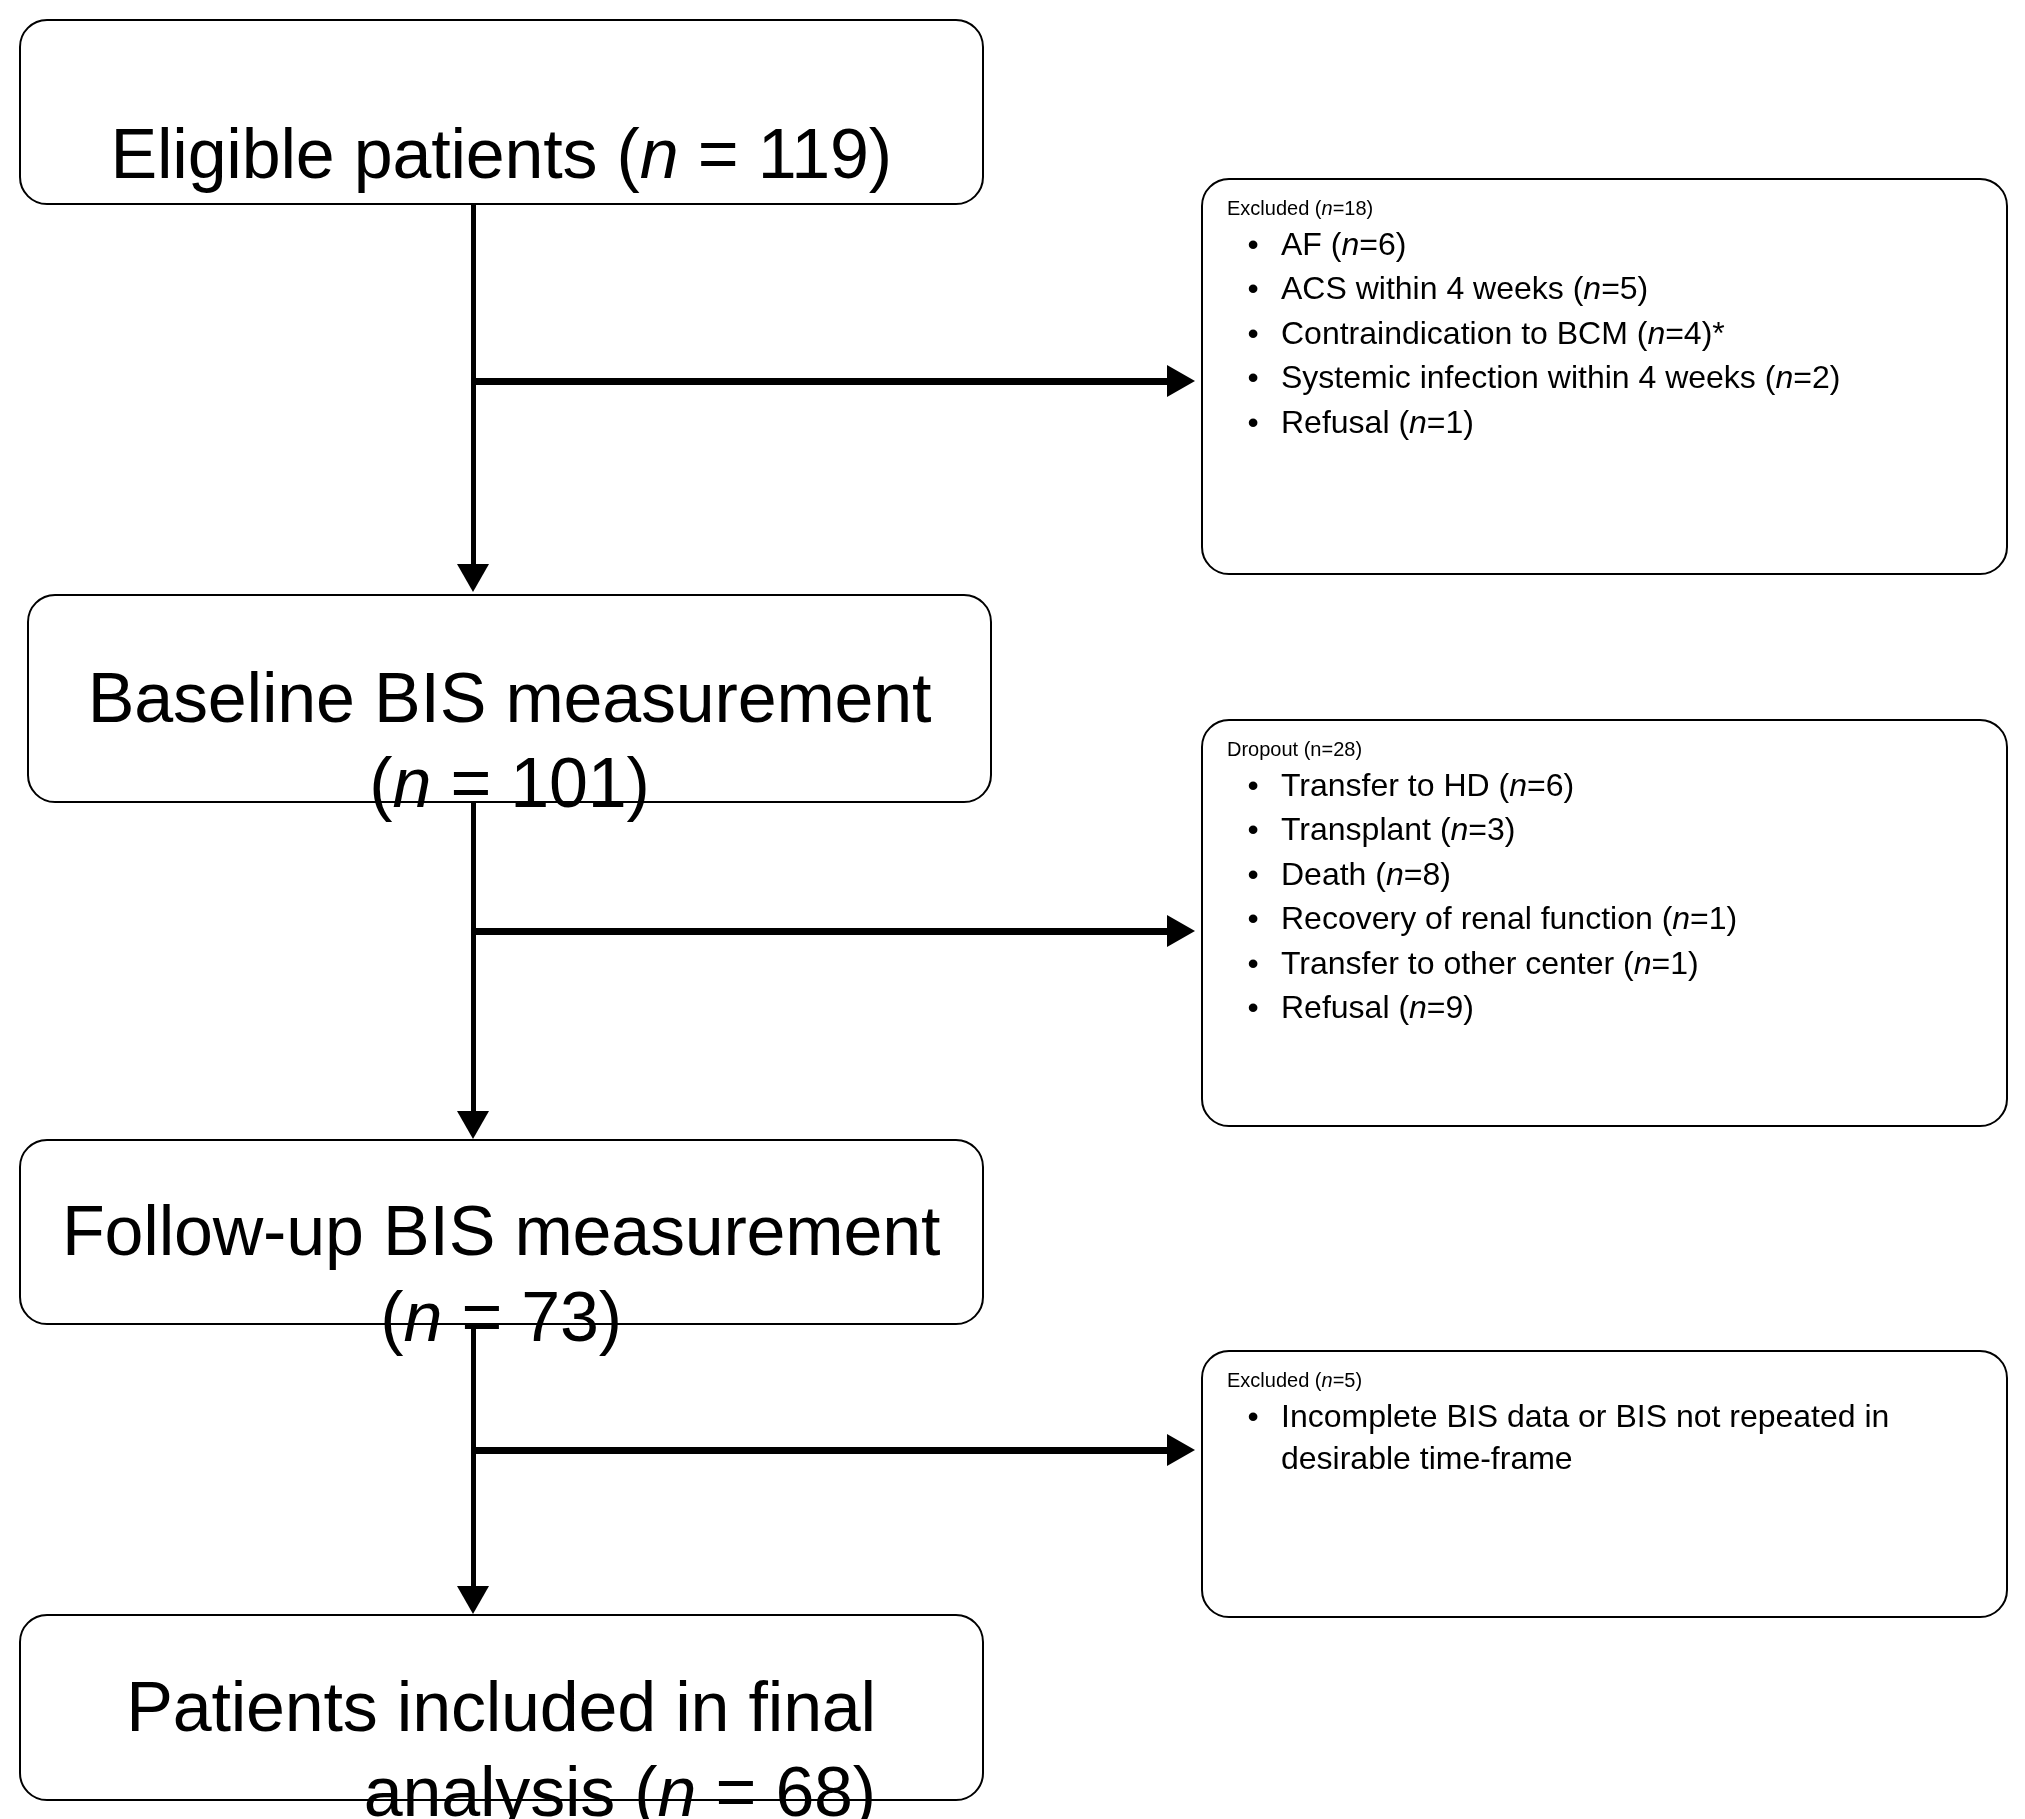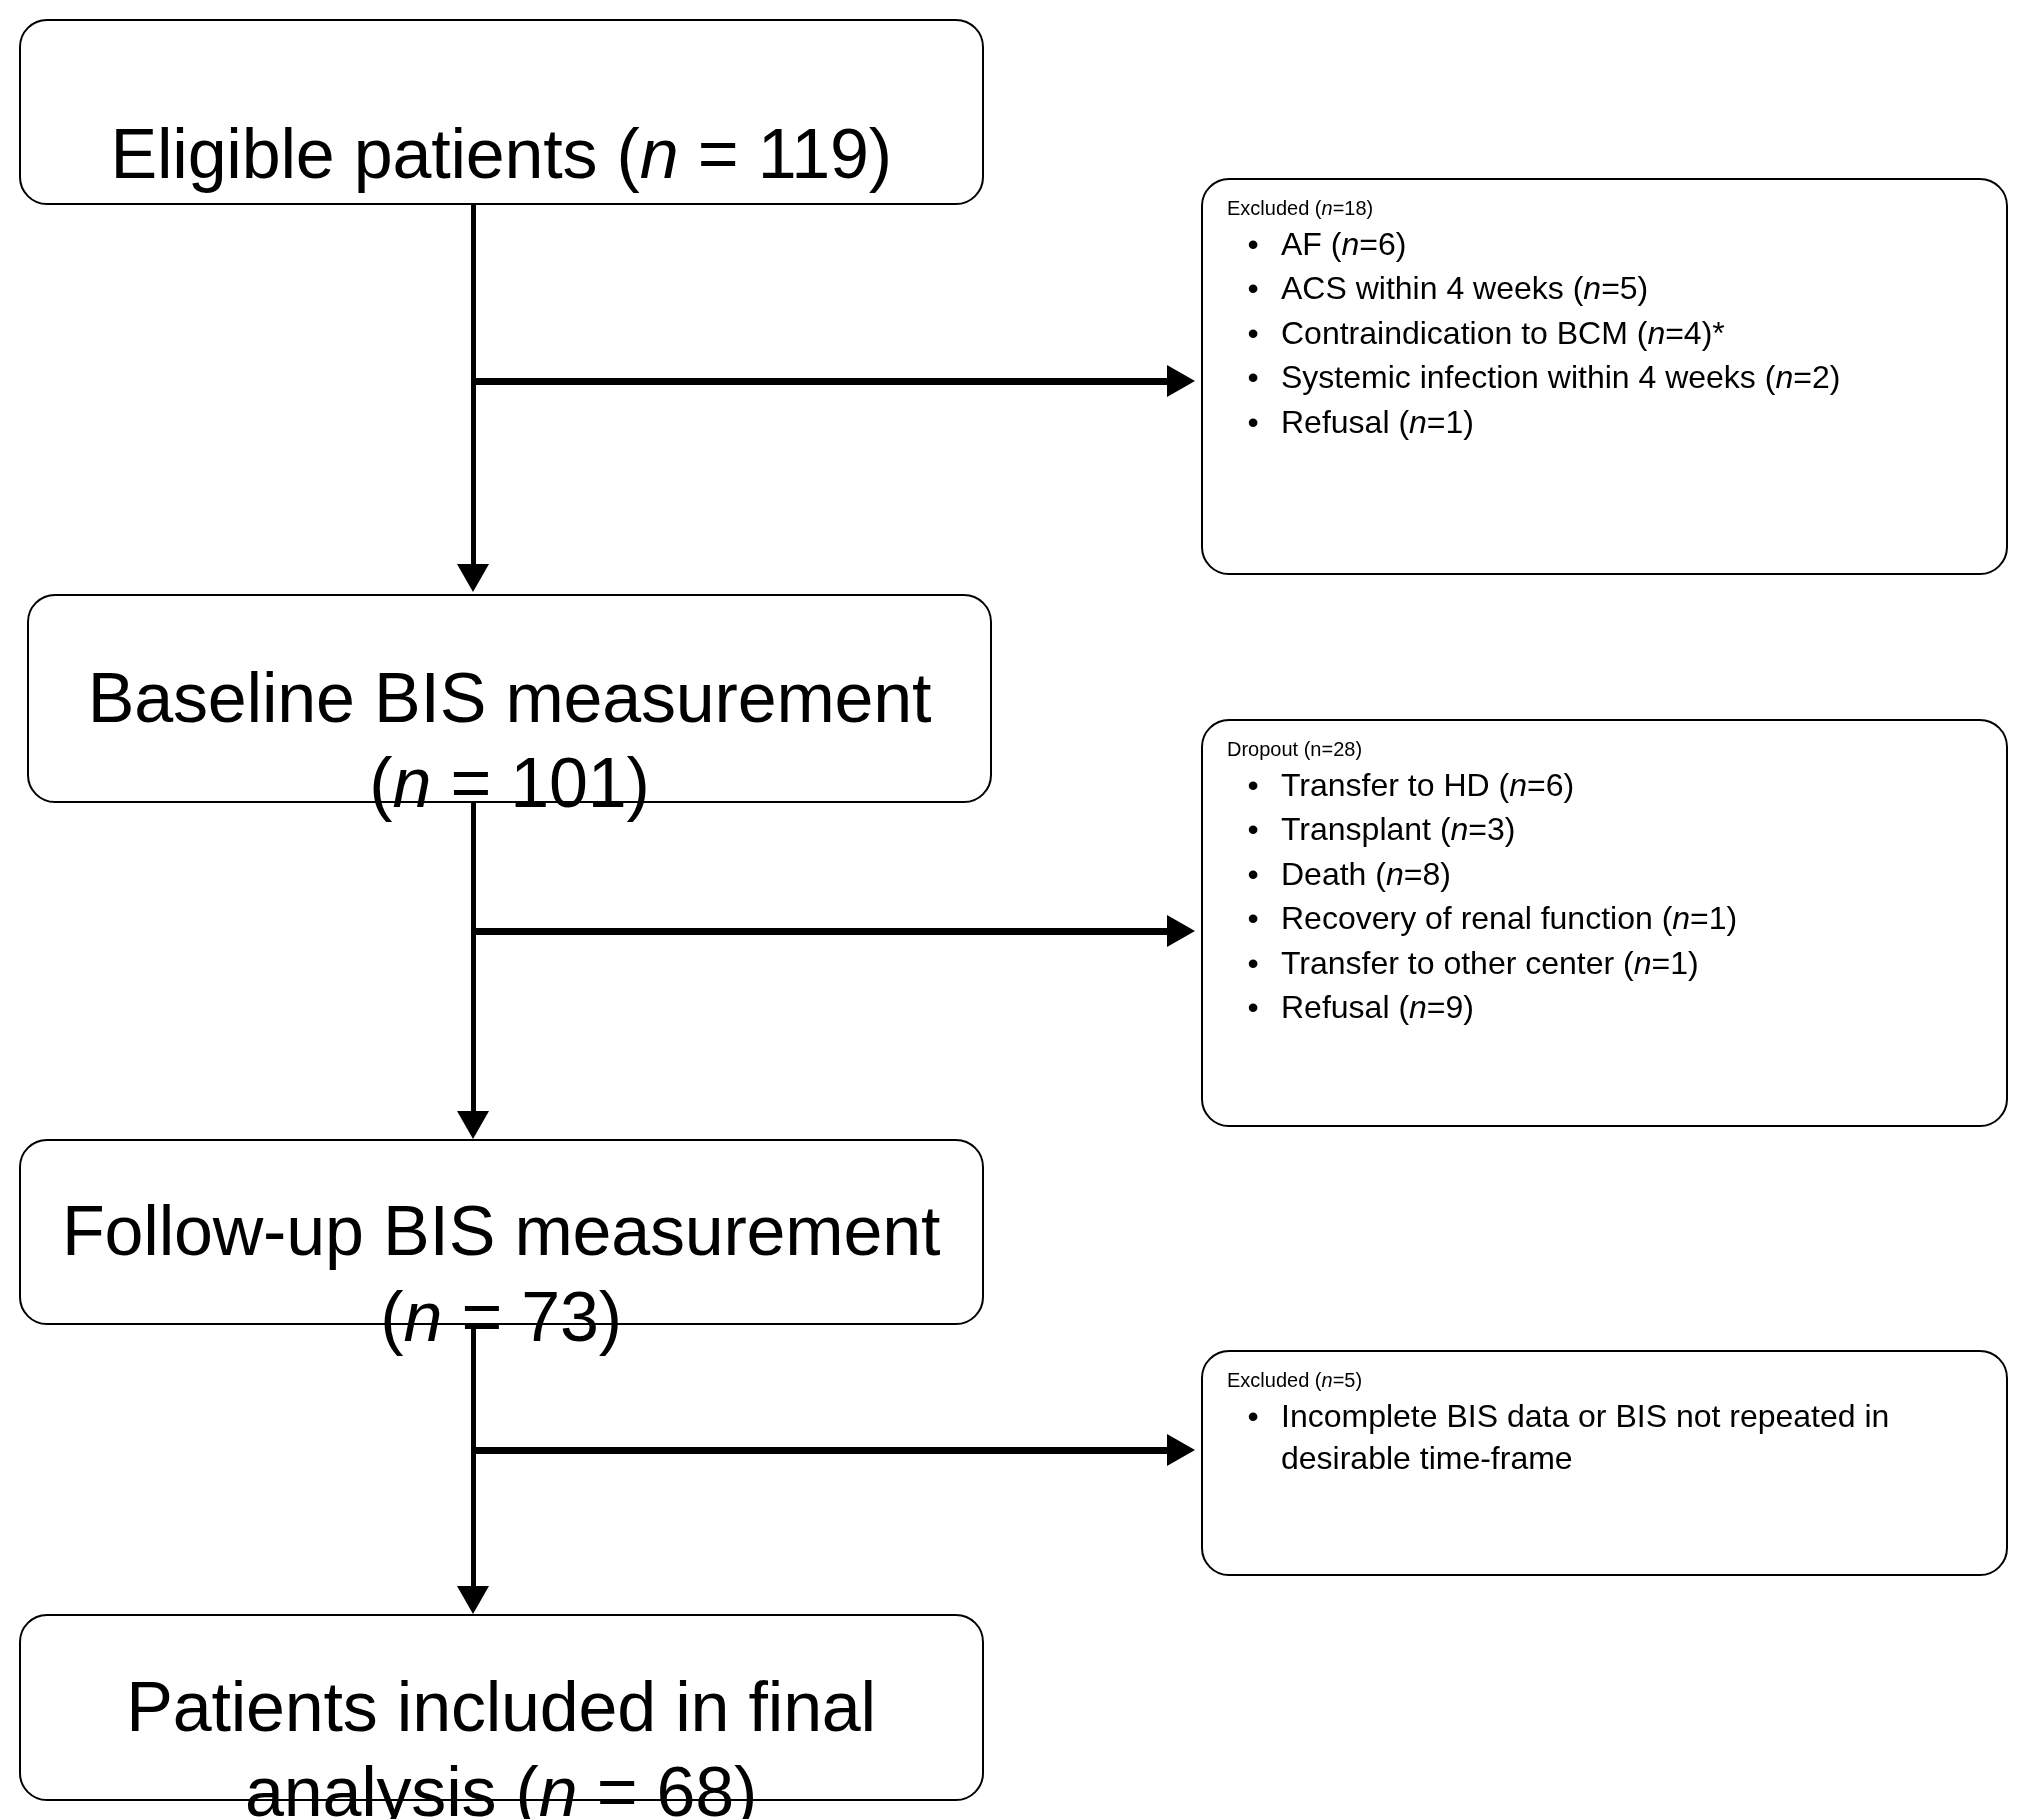--- a/index.html
+++ b/index.html
@@ -131,21 +131,21 @@
       <span>Baseline BIS measurement</span><br>(<span class="ital">n</span><span> = 101)</span>
     </div>
   </div>
 
   <div class="node main-node" style="left:18.6px; top:1139px; width:965px; height:186px;">
     <div class="label">
       <span>Follow-up BIS measurement</span><br>(<span class="ital">n</span><span> = 73)</span>
     </div>
   </div>
 
-  <div class="node main-node" style="left:18.6px; top:1614px; width:965px; height:187px;">
+  <div class="node main-node" style="left:18.6px; top:1614px; width:965px; height:187px;text-align:right;">
     <div class="label">
       <span>Patients included in final</span><br><span>analysis (</span><span class="ital">n</span><span> = 68)</span>
     </div>
   </div>
 
   <div class="node side-node" style="left:1201px; top:178px; width:807px; height:397px;">
     <div class="heading">
       <span>Excluded (</span><span class="ital">n</span><span>=18)</span>
     </div>
     <ul>
@@ -164,21 +164,21 @@
     <ul>
       <li><span class="bullet">•</span><span>Transfer to HD (</span><span class="ital">n</span><span>=6)</span></li>
       <li><span class="bullet">•</span><span>Transplant (</span><span class="ital">n</span><span>=3)</span></li>
       <li><span class="bullet">•</span><span>Death (</span><span class="ital">n</span><span>=8)</span></li>
       <li><span class="bullet">•</span><span>Recovery of renal function (</span><span class="ital">n</span><span>=1)</span></li>
       <li><span class="bullet">•</span><span>Transfer to other center (</span><span class="ital">n</span><span>=1)</span></li>
       <li><span class="bullet">•</span><span>Refusal  (</span><span class="ital">n</span><span>=9)</span></li>
     </ul>
   </div>
 
-  <div class="node side-node" style="left:1201px; top:1350px; width:807px; height:226px; ">
+  <div class="node side-node" style="left:1201px; top:1350px; width:807px; height:268px; ">
     <div class="heading">
       <span>Excluded (</span><span class="ital">n</span><span>=5)</span>
     </div>
     <ul>
       <li><span class="bullet">•</span><span>Incomplete BIS data or BIS not repeated in desirable time-frame</span><span class="ital"></span><span></span></li>
     </ul>
   </div>
 
 </div>
 

